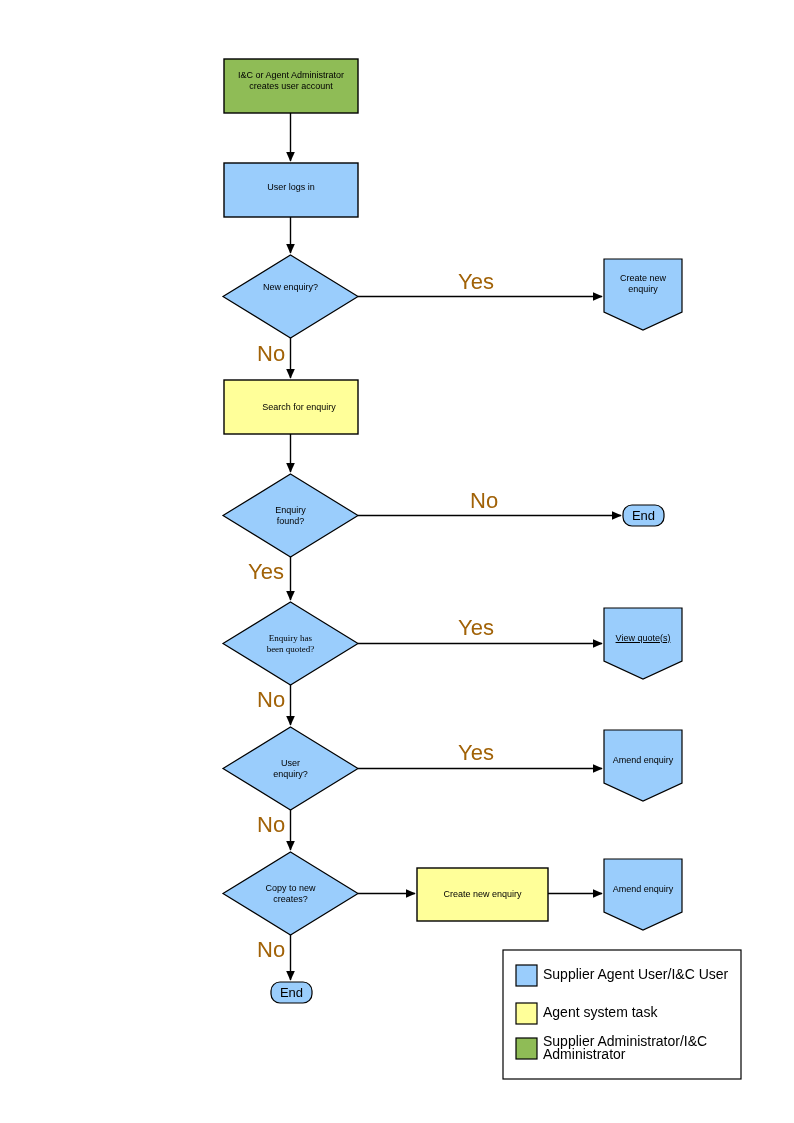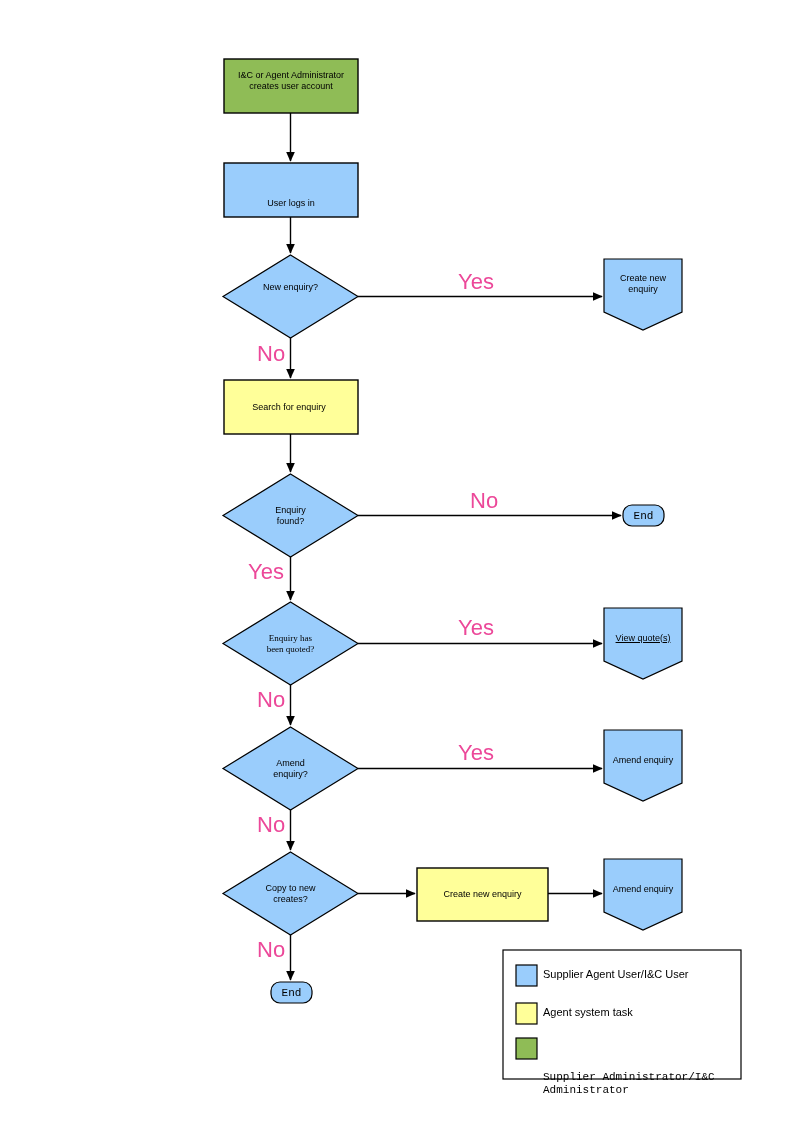--- a/index.html
+++ b/index.html
@@ -31,42 +31,42 @@
     color: #000000;
     font-family: "Liberation Sans", sans-serif;
     font-size: 9px;
     line-height: 11px;
     letter-spacing: 0px;
     pointer-events: none;
     white-space: pre-line;
   }
   .edge-label {
     position: absolute;
-    color: #ec4899;
+    color: #a16207;
     font-family: "Liberation Sans", sans-serif;
     font-size: 22px;
     line-height: 24px;
     white-space: nowrap;
   }
   .legend-label {
     position: absolute;
     color: #000000;
     font-family: "Liberation Sans", sans-serif;
-    font-size: 11px;
+    font-size: 14px;
     line-height: 13px;
     white-space: pre-line;
   }
   .term-label {
     position: absolute;
     display: flex;
     align-items: center;
     justify-content: center;
     color: #000000;
-    font-family: Liberation Mono, monospace;
-    font-size: 11px;
+    font-family: Liberation Sans, sans-serif;
+    font-size: 13px;
     line-height: 10px;
   }
 </style>
 </head>
 <body>
 
 <div id="page">
 
   <svg id="flow-svg" viewBox="0 0 794 1123" xmlns="http://www.w3.org/2000/svg">
     <defs>
@@ -135,40 +135,40 @@
 
     <rect x="503" y="950" width="238" height="129" fill="#FFFFFF" stroke="#000000" stroke-width="1.2"></rect>
     <rect x="516" y="965" width="21" height="21" fill="#9ACDFC" stroke="#000000" stroke-width="1.2"></rect>
     <rect x="516" y="1003" width="21" height="21" fill="#FFFF99" stroke="#000000" stroke-width="1.2"></rect>
     <rect x="516" y="1038" width="21" height="21" fill="#8FBC56" stroke="#000000" stroke-width="1.2"></rect>
   </svg>
 
   <div class="node-label" style="left:222px; top:59px; width:138px; height:43px;">I&amp;C or Agent Administrator
 creates user account</div>
 
-  <div class="node-label" style="left:224px; top:176px; width:134px; height:54px;">User logs in</div>
+  <div class="node-label" style="left:224px; top:160px; width:134px; height:54px;">User logs in</div>
 
   <div class="node-label" style="left:231px; top:272px; width:119px; height:31px;">New enquiry?</div>
 
   <div class="node-label" style="left:604px; top:266px; width:78px; height:36px;">Create new
 enquiry</div>
 
-  <div class="node-label" style="left:224px; top:380px; width:130px; height:54px;">Search for enquiry</div>
+  <div class="node-label" style="left:224px; top:380px; width:130px; height:54px;padding-left:10px;">Search for enquiry</div>
 
   <div class="node-label" style="left:231px; top:495px; width:119px; height:42px;">Enquiry
 found?</div>
 
   <div class="term-label" style="left:623px; top:505px; width:41px; height:21px;">End</div>
 
   <div class="node-label" style="left:231px; top:623px; width:119px; height:42px;font-family:Liberation Serif, serif;">Enquiry has
 been quoted?</div>
 
   <div class="node-label" style="left:602px; top:626px; width:82px; height:24px;text-decoration:underline;">View quote(s)</div>
 
-  <div class="node-label" style="left:231px; top:748px; width:119px; height:42px;">Amend
+  <div class="node-label" style="left:231px; top:748px; width:119px; height:42px;">User
 enquiry?</div>
 
   <div class="node-label" style="left:601px; top:748px; width:84px; height:24px;">Amend enquiry</div>
 
   <div class="node-label" style="left:231px; top:873px; width:119px; height:42px;">Copy to new
 creates?</div>
 
   <div class="node-label" style="left:417px; top:868px; width:131px; height:53px;">Create new enquiry</div>
 
   <div class="node-label" style="left:601px; top:877px; width:84px; height:24px;">Amend enquiry</div>
@@ -190,16 +190,16 @@
   <div class="edge-label" style="left:458px; top:741px;">Yes</div>
 
   <div class="edge-label" style="left:257px; top:813px;">No</div>
 
   <div class="edge-label" style="left:257px; top:938px;">No</div>
 
   <div class="legend-label" style="left:543px; top:968px; width:192px;">Supplier Agent User/I&amp;C User</div>
 
   <div class="legend-label" style="left:543px; top:1006px; width:192px;">Agent system task</div>
 
-  <div class="legend-label" style="left:543px; top:1071px; width:192px;font-family:Liberation Mono, monospace;">Supplier Administrator/I&amp;C
+  <div class="legend-label" style="left:543px; top:1035px; width:192px;">Supplier Administrator/I&amp;C
 Administrator</div>
 
 </div>
 
 </body></html>

